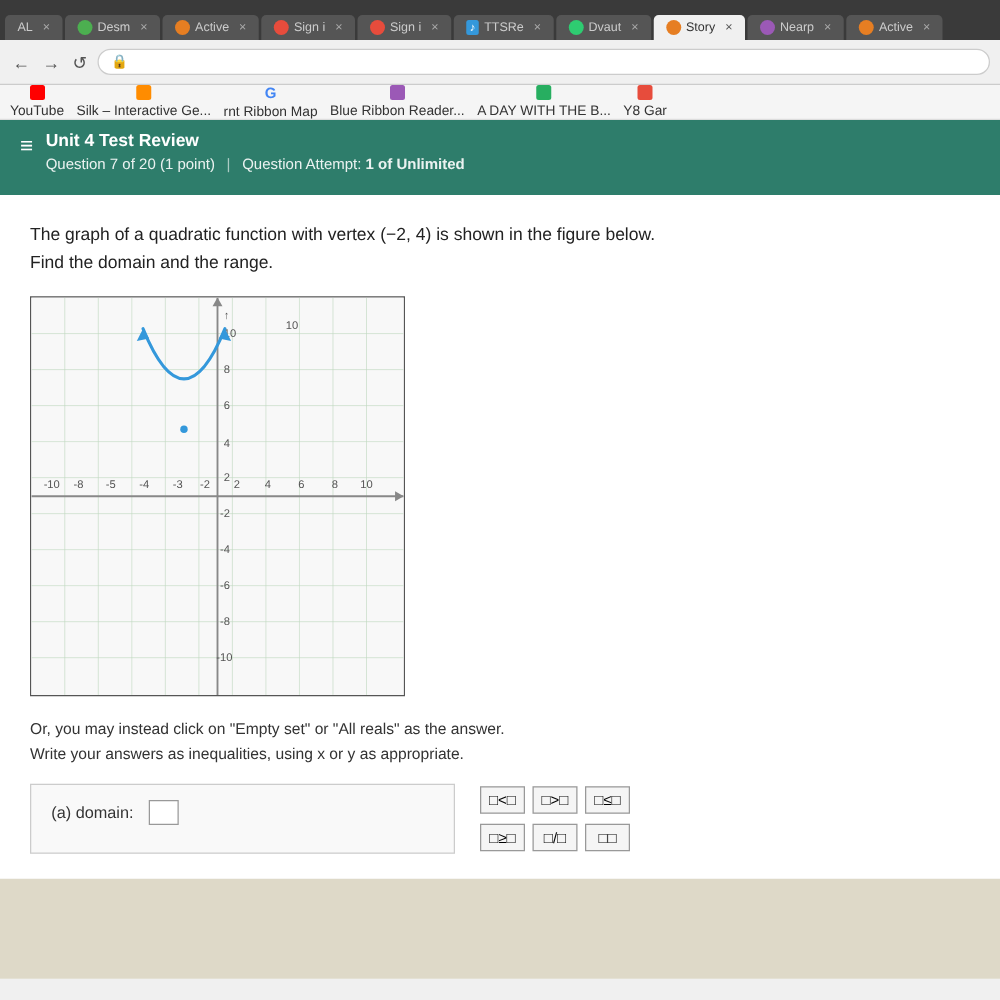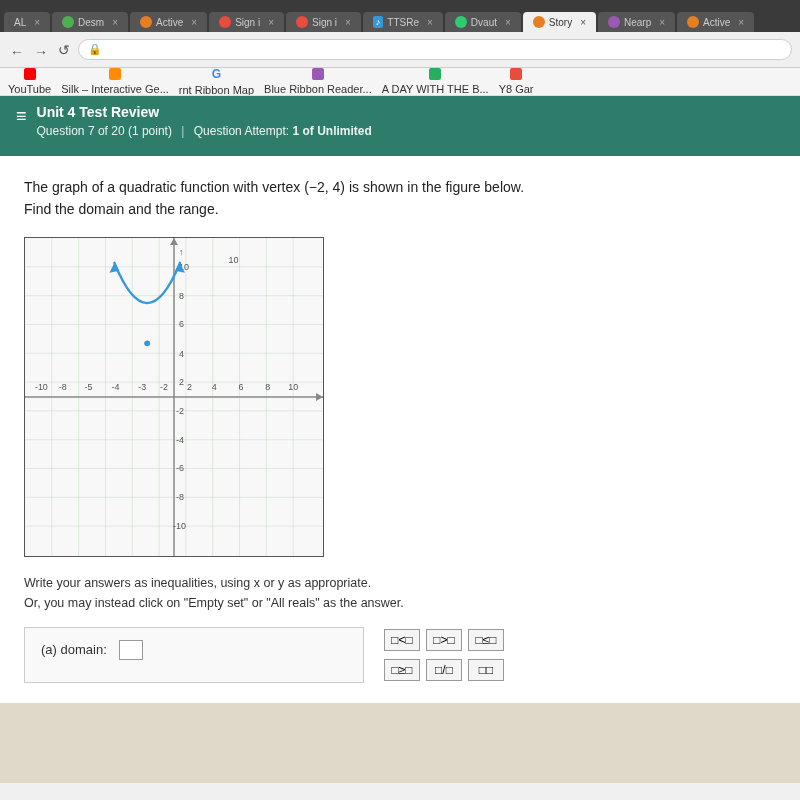--- a/index.html
+++ b/index.html
@@ -441,22 +441,22 @@
       <polygon points="90,25 85,35 95,33" fill="#3498db"></polygon>
       <polygon points="156,25 161,35 151,33" fill="#3498db"></polygon>
 
       <circle cx="123" cy="106" r="3" fill="#3498db"></circle>
 
       <text x="155" y="17" font-size="9" fill="#555">↑</text>
     </svg>
   </div>
 
   <div class="answer-instructions">
+    <div>Or, you may instead click on "Empty set" or "All reals" as the answer.</div>
     <div>Write your answers as inequalities, using x or y as appropriate.</div>
-    <div>Or, you may instead click on "Empty set" or "All reals" as the answer.</div>
   </div>
 
   <div class="answer-row">
 
     <div class="answer-left">
       <div class="answer-field">
         <span class="answer-label">(a)    domain:</span>
         <div class="answer-input"></div>
       </div>
     </div>

